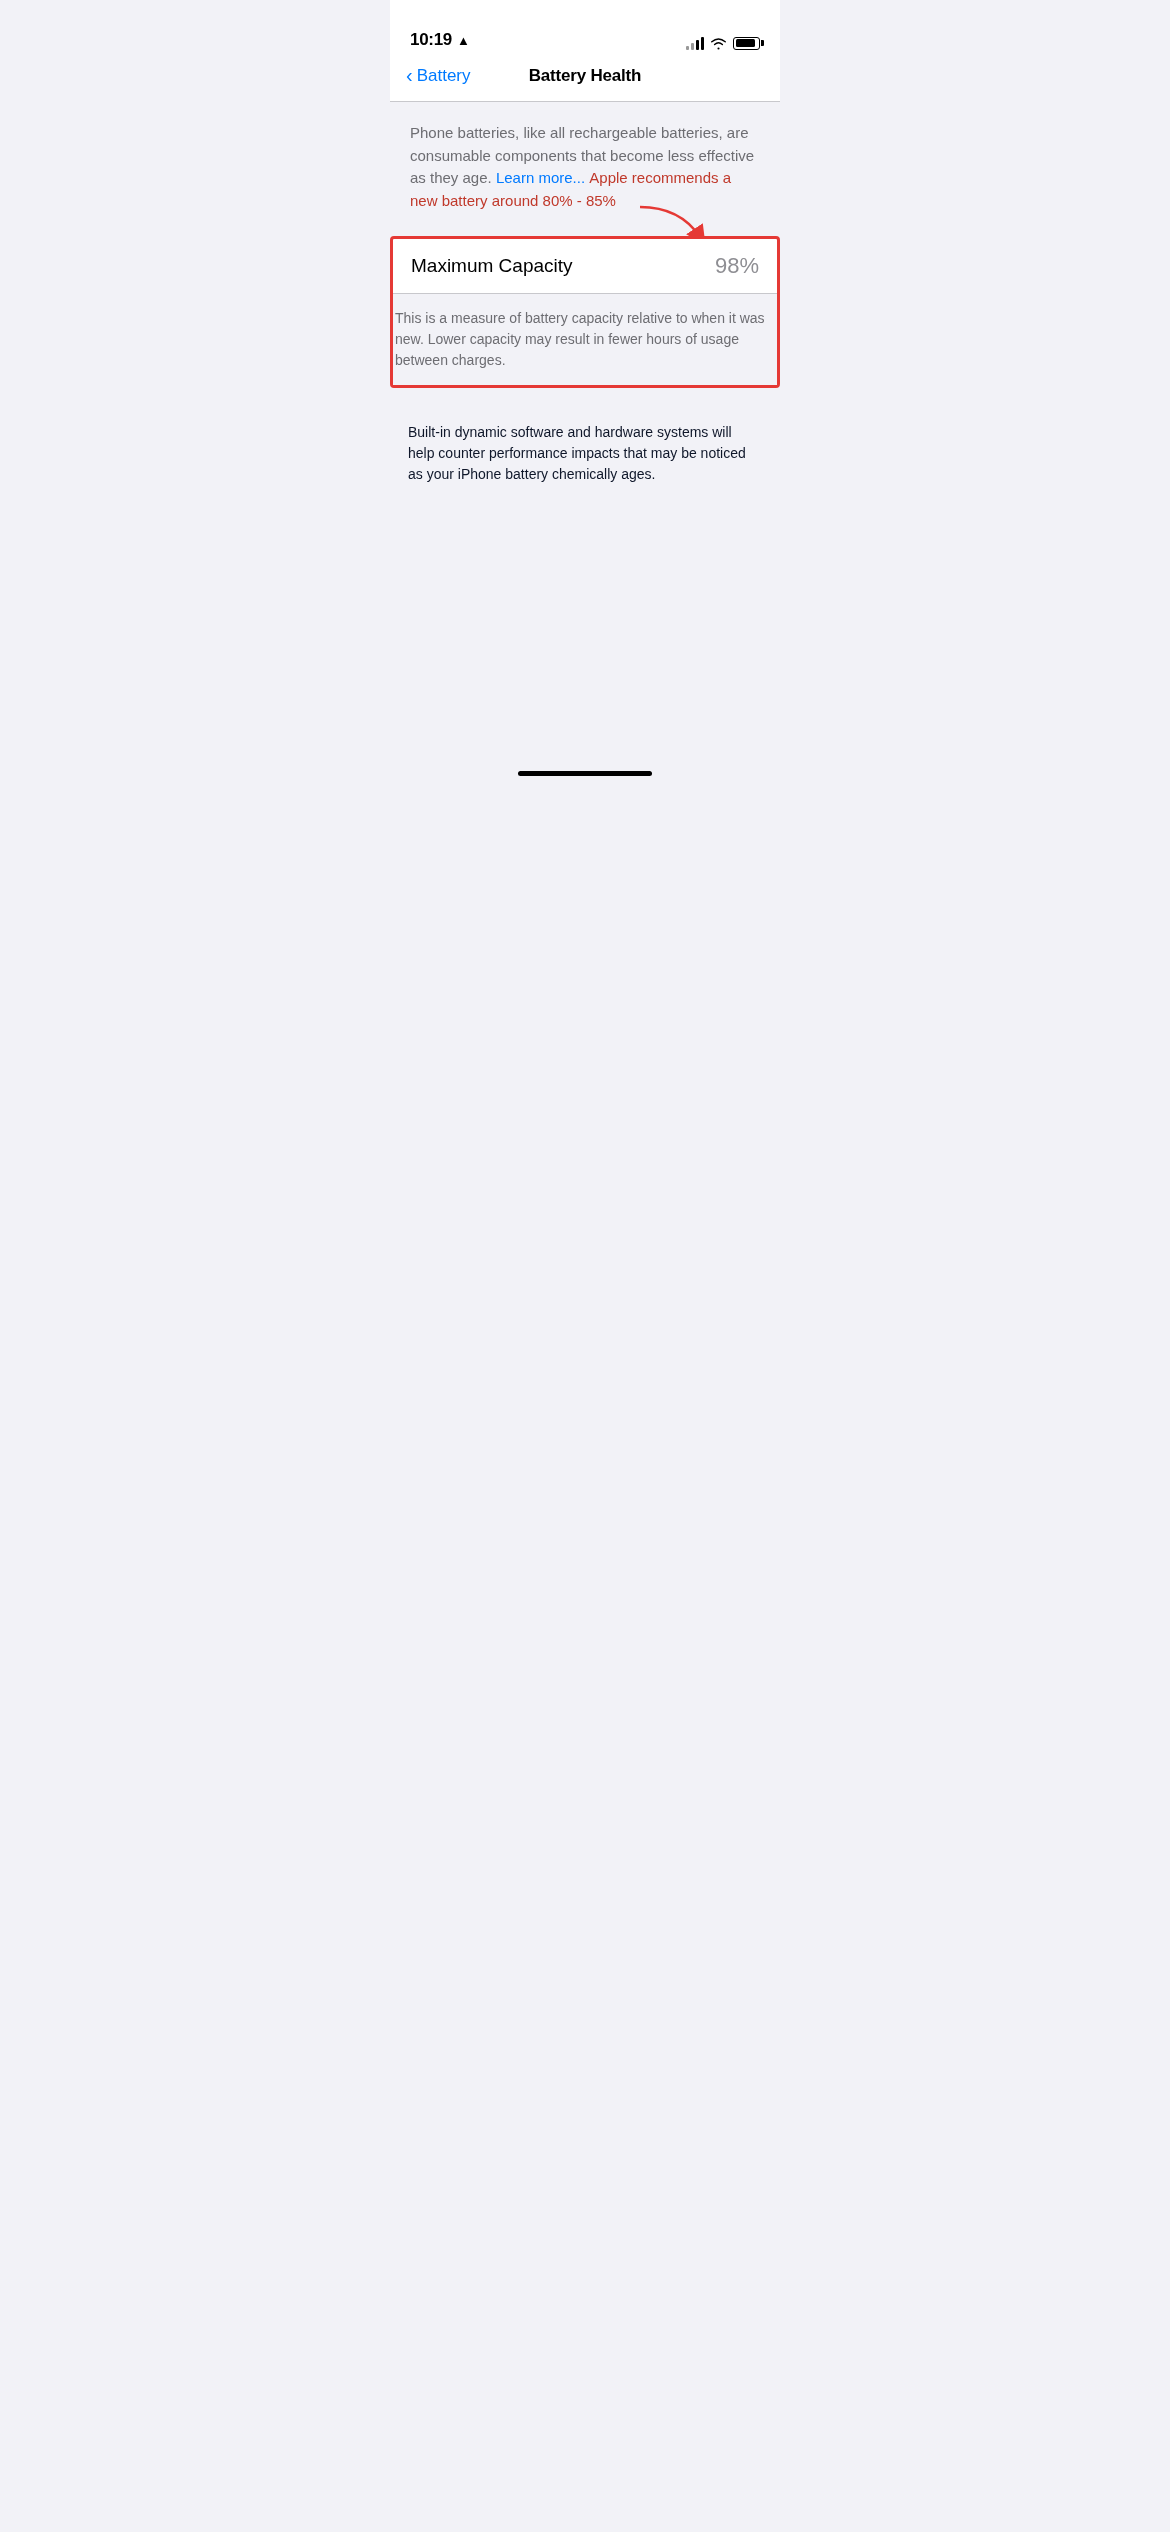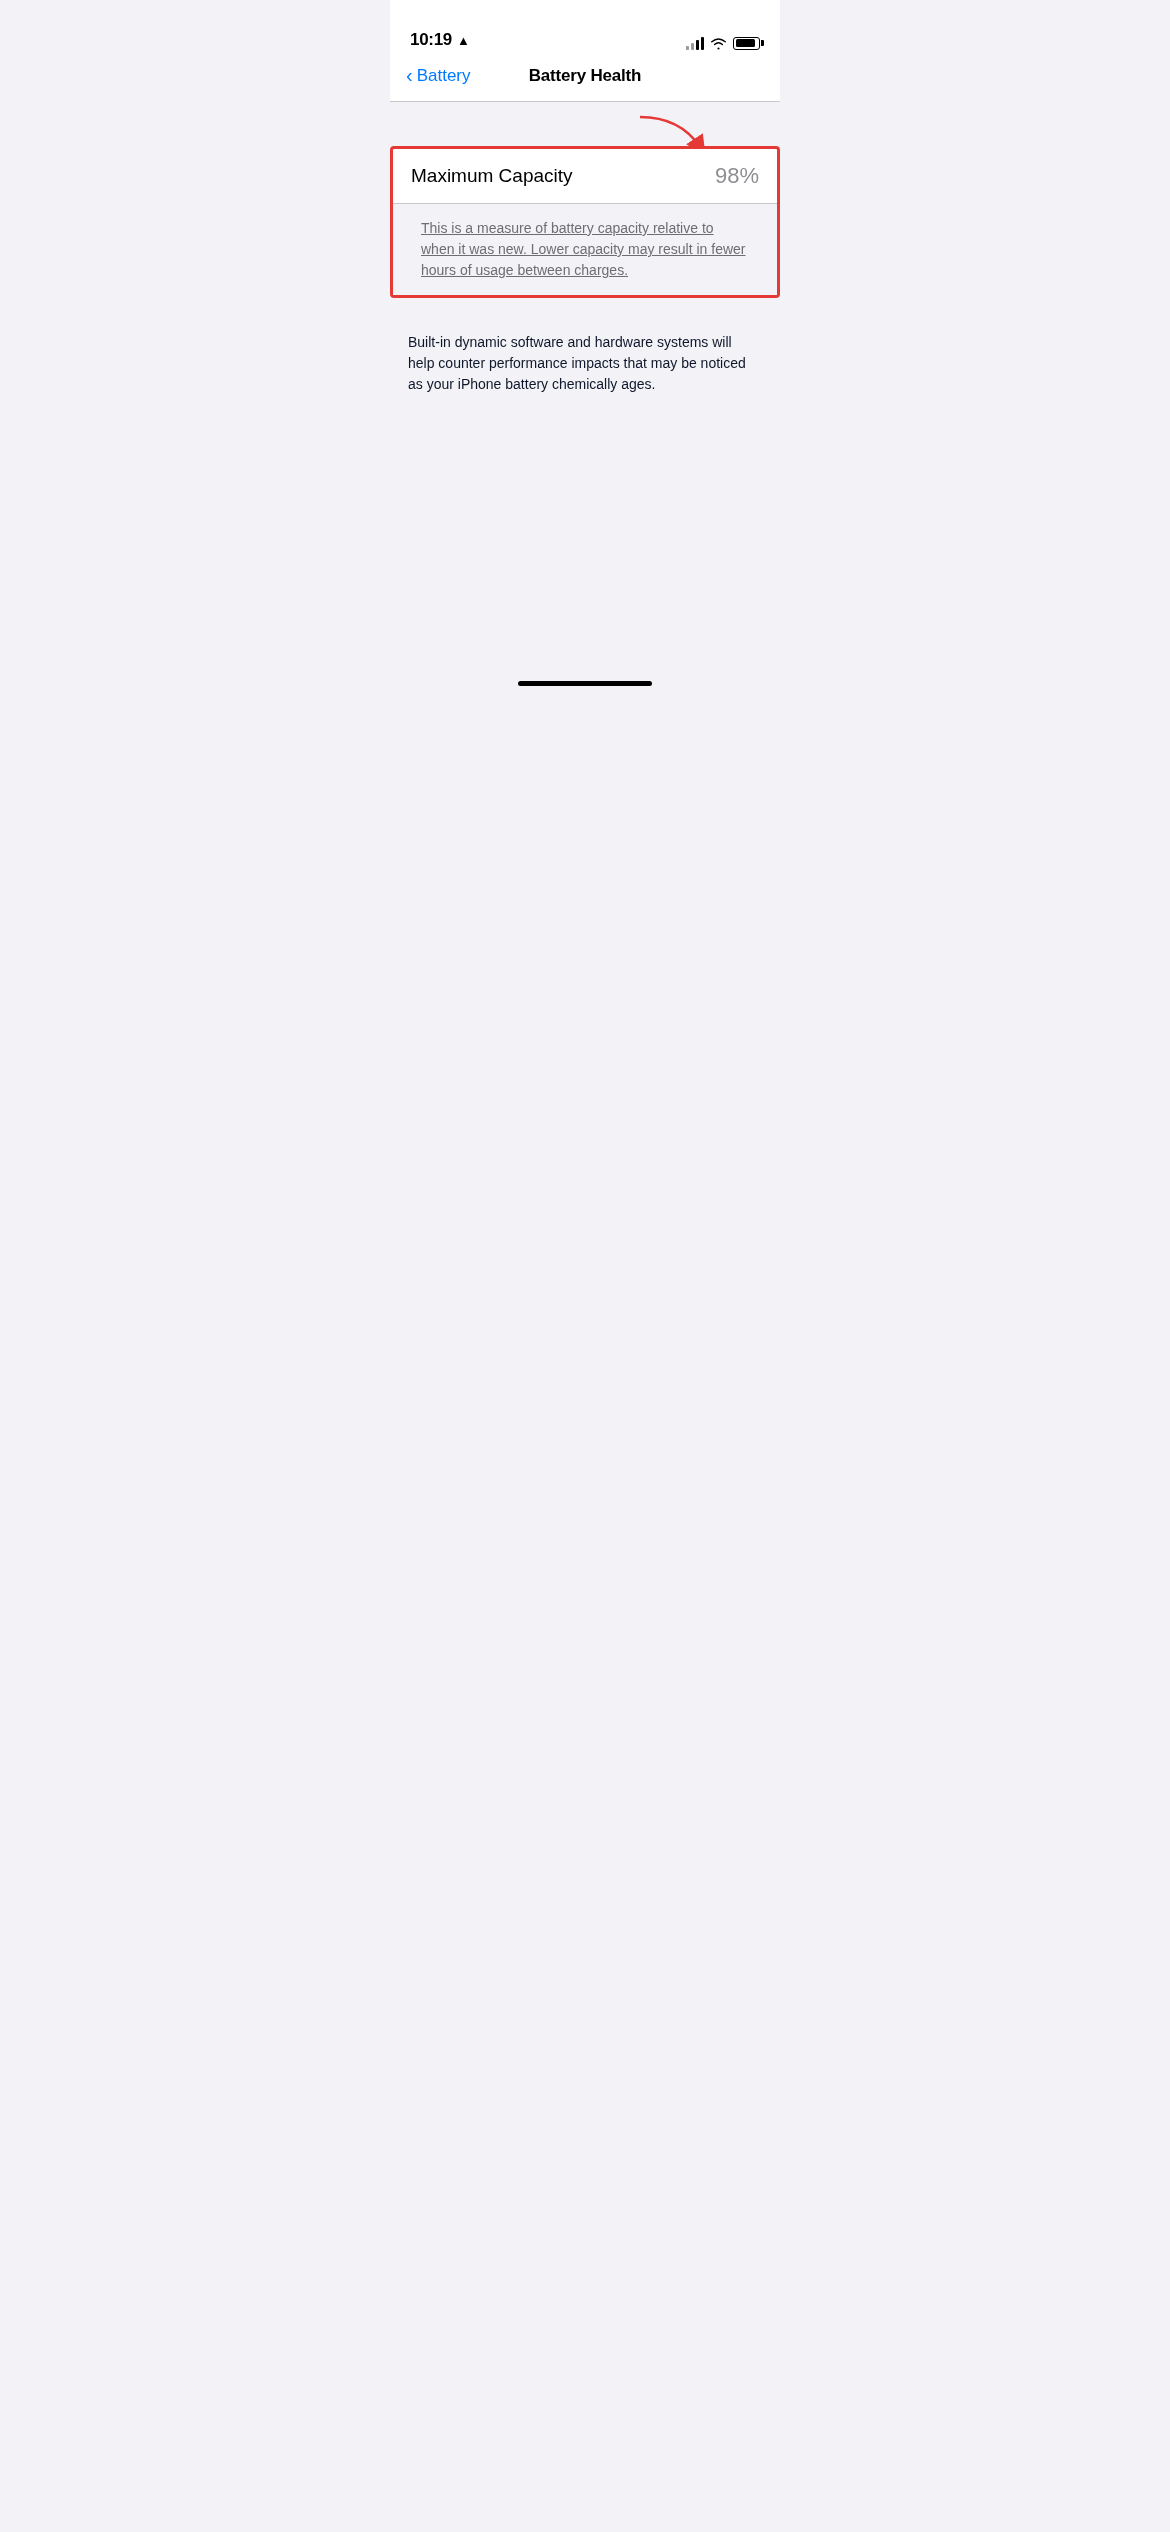--- a/index.html
+++ b/index.html
@@ -179,26 +179,25 @@
       color: #000;
     }
 
     .capacity-value {
       font-size: 22px;
       color: #8e8e93;
     }
 
     .capacity-desc {
       background: #f2f2f7;
-      padding: 14px 28px;
+      padding: 14px 2px;
       font-size: 14px;
       color: #6d6d72;
       line-height: 1.5;
       border-top: 0.5px solid #c8c8cc;
-      text-decoration: underline;
     }
 
     
     .section {
       background: #ffffff;
       margin-top: 20px;
     }
 
     .section-title-row {
       padding: 14px 18px;
@@ -328,20 +327,25 @@
   <div class="nav-back">
     <span class="nav-back-chevron">‹</span>
     <span>Battery</span>
   </div>
   <span class="nav-title">Battery Health</span>
 </div>
 
 <div class="content">
 
   <div class="intro-section">
+    <p class="intro-text">
+      <span>Phone batteries, like all rechargeable batteries, are consumable components that become less effective as they age.</span>
+      <span> </span><a class="learn-more-link">Learn more...</a>
+      <span> </span><span class="apple-recommendation">Apple recommends a new battery around 80% - 85%</span>
+    </p>
 
     <div class="annotation-area">
       <svg width="80" height="40" viewBox="0 0 80 40" style="position:absolute;right:50px;top:-10px;">
         <defs>
           <marker id="arrowhead" markerWidth="8" markerHeight="8" refX="4" refY="4" orient="auto">
             <path d="M 0 0 L 8 4 L 0 8 Z" fill="#e53935"></path>
           </marker>
         </defs>
         <path d="M 10 5 Q 50 5 70 35" stroke="#e53935" stroke-width="2.5" fill="none" marker-end="url(#arrowhead)"></path>
       </svg>

